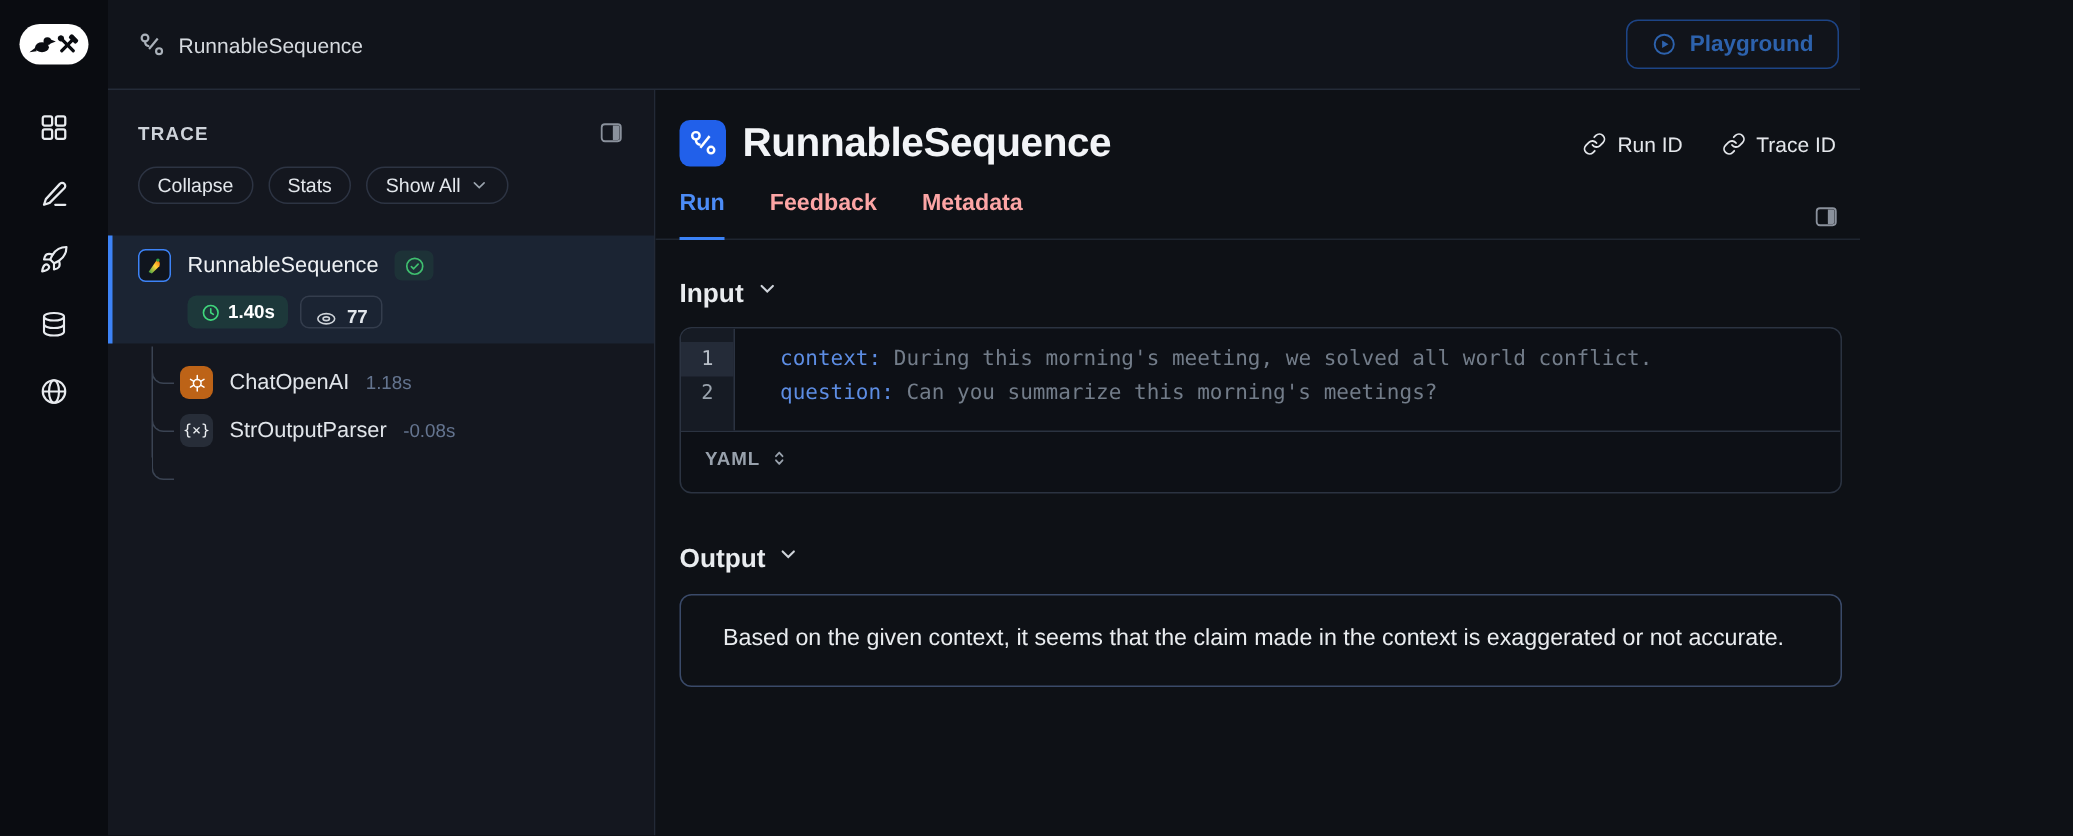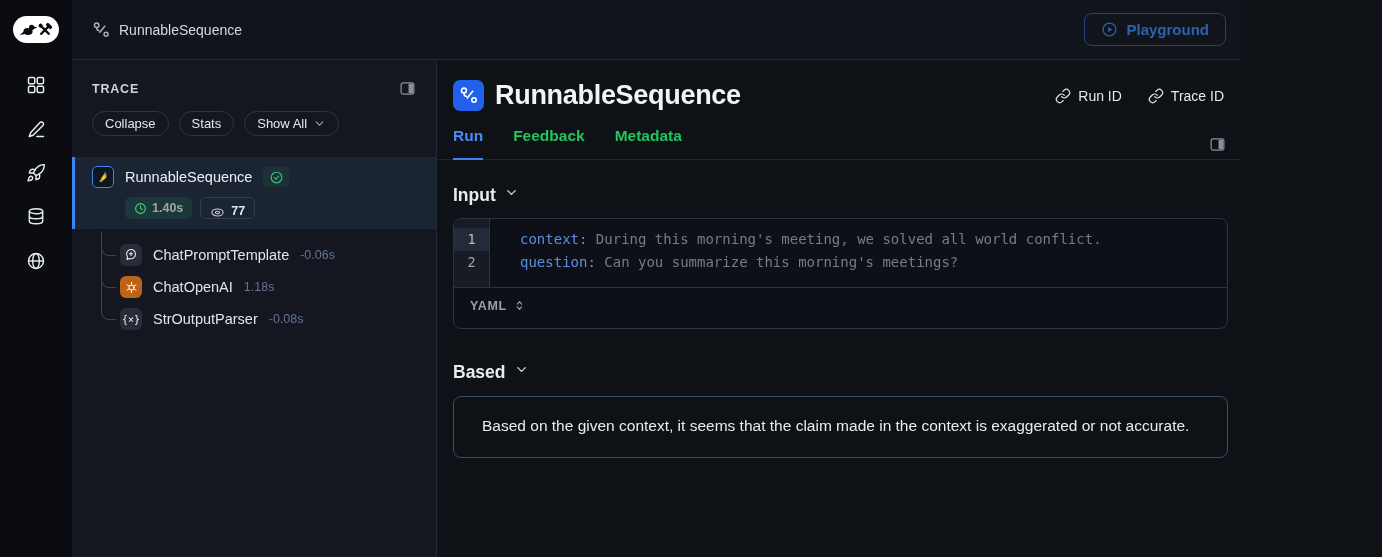--- a/index.html
+++ b/index.html
@@ -46,21 +46,21 @@
   .root-node { margin-top:21px; background:#1b2433; border-left:3px solid #3d83f7;
                padding:9px 10px 10px 17px; cursor:pointer; }
   .root-line { display:flex; align-items:center; gap:11px; }
   .node-avatar { width:22px; height:22px; border-radius:5px; background:#10151e;
                  border:1.5px solid #3d83f7; display:flex; align-items:center; justify-content:center; }
   .root-label { font-size:14.5px; color:#eef1f4; }
   .check-badge { width:26px; height:20px; border-radius:5px; background:rgba(46,160,90,.12);
                  display:flex; align-items:center; justify-content:center; }
   .badges { display:flex; gap:8px; margin:9px 0 0 33px; }
   .badge-time { display:flex; align-items:center; gap:5px; height:22px; padding:0 9px;
-                border-radius:6px; background:rgba(46,204,113,.12); color:#a3a3a3;
+                border-radius:6px; background:rgba(46,204,113,.12); color:#ffffff;
                 font-size:12.5px; font-weight:600; }
   .badge-tokens { display:flex; align-items:flex-end; gap:6px; height:22px; padding:0 9px;
                   border-radius:6px; border:1px solid #343d4d; color:#e3e7ec;
                   font-size:12.5px; font-weight:600; }
 
   .children { position:relative; margin-top:10px; height:100px; }
   .trunk { position:absolute; left:29px; top:-8px; height:74px; border-left:1.5px solid #3a4352; }
   .elbow { position:absolute; left:29px; width:15px; height:17px;
            border-left:1.5px solid #3a4352; border-bottom:1.5px solid #3a4352;
            border-bottom-left-radius:8px; }
@@ -76,21 +76,21 @@
   
   .main { flex:1; background:#0e1116; min-width:0; display:flex; flex-direction:column; }
   .main-head { display:flex; align-items:center; padding:20px 16px 0; }
   .main-avatar { width:31px; height:31px; border-radius:7px; background:#2160ea;
                  display:flex; align-items:center; justify-content:center; }
   .main-title { font-size:27px; font-weight:700; color:#f2f4f7; margin-left:11px; letter-spacing:-.3px; flex:1; }
   .id-links { display:flex; gap:26px; }
   .id-link { display:flex; align-items:center; gap:7px; font-size:14px; color:#e4e7eb; cursor:pointer; }
 
   .tabs { position:relative; display:flex; gap:30px; padding:16px 16px 0; border-bottom:1px solid #1f2631; }
-  .tab { font-size:15.5px; font-weight:700; color:#22c55e; padding-bottom:13px; cursor:pointer; }
+  .tab { font-size:15.5px; font-weight:700; color:#fca5a5; padding-bottom:13px; cursor:pointer; }
   .tab.active { color:#4c8cf6; border-bottom:2px solid #3b82f6; margin-bottom:-1px; }
   .tabs .panel-toggle { position:absolute; right:14px; bottom:6px; }
 
   .section-head { display:flex; align-items:flex-start; gap:8px; padding:0 16px; margin-top:25px; cursor:pointer; }
   .section-title { font-size:17.5px; font-weight:700; color:#e9ecef; }
 
   .input-card { margin:12px 12px 0 16px; border:1px solid #2b3341; border-radius:8px;
                 background:#0d1016; overflow:hidden; }
   .codeblock { display:flex; }
   .gutter { width:36px; flex:none; background:#161b24; border-right:1px solid #2b3341;
@@ -262,30 +262,20 @@
             </span>
           </div>
         </div>
 
         <div class="children">
           <span class="trunk"></span>
           <span class="elbow" style="top:0;"></span>
           <span class="elbow" style="top:32px;"></span>
           <span class="elbow" style="top:64px;"></span>
 
-          <div class="child-row">
-            <span class="child-icon icon-dark">
-              <svg width="14" height="14" viewBox="0 0 24 24" fill="none" stroke="#eceff2" stroke-width="1.8" stroke-linecap="round" stroke-linejoin="round">
-                <path d="M19.5 10a7.5 7.5 0 10-13.4 4.6L5 19.5l5-1.4A7.5 7.5 0 0019.5 10z"></path>
-                <path d="M12 7.3v5.4M9.3 10h5.4"></path>
-              </svg>
-            </span>
-            <span class="child-label">ChatPromptTemplate</span>
-            <span class="child-dur">-0.06s</span>
-          </div>
 
           <div class="child-row">
             <span class="child-icon icon-openai">
               <svg width="15" height="15" viewBox="0 0 24 24" fill="none" stroke="#fff" stroke-width="1.6" stroke-linecap="round">
                 <circle cx="12" cy="12" r="4.1"></circle>
                 <path d="M12 7.9V3.8M15.6 9.9l3.6-2.1M15.6 14.1l3.6 2.1M12 16.1v4.1M8.4 14.1l-3.6 2.1M8.4 9.9L4.8 7.8"></path>
               </svg>
             </span>
             <span class="child-label">ChatOpenAI</span>
             <span class="child-dur">1.18s</span>
@@ -362,21 +352,21 @@
           <div class="code-footer">
             <span class="fmt-label">YAML</span>
             <svg width="13" height="13" viewBox="0 0 24 24" fill="none" stroke="#98a1ac" stroke-width="2.2" stroke-linecap="round" stroke-linejoin="round">
               <path d="M8 9.5l4-4.5 4 4.5"></path>
                 <path d="M8 14.5l4 4.5 4-4.5"></path>
             </svg>
           </div>
         </div>
 
         <div class="section-head" style="margin-top:33px;">
-          <span class="section-title">Based</span>
+          <span class="section-title">Output</span>
           <svg width="15" height="15" viewBox="0 0 24 24" fill="none" stroke="#cfd4da" stroke-width="2.2" stroke-linecap="round">
               <path d="M6 9l6 6 6-6"></path>
             </svg>
         </div>
         <div class="output-card">
           <span>Based on the given context, it seems that the claim made in the context is exaggerated or not accurate.</span>
         </div>
       </div>
     </div>
   </div>

